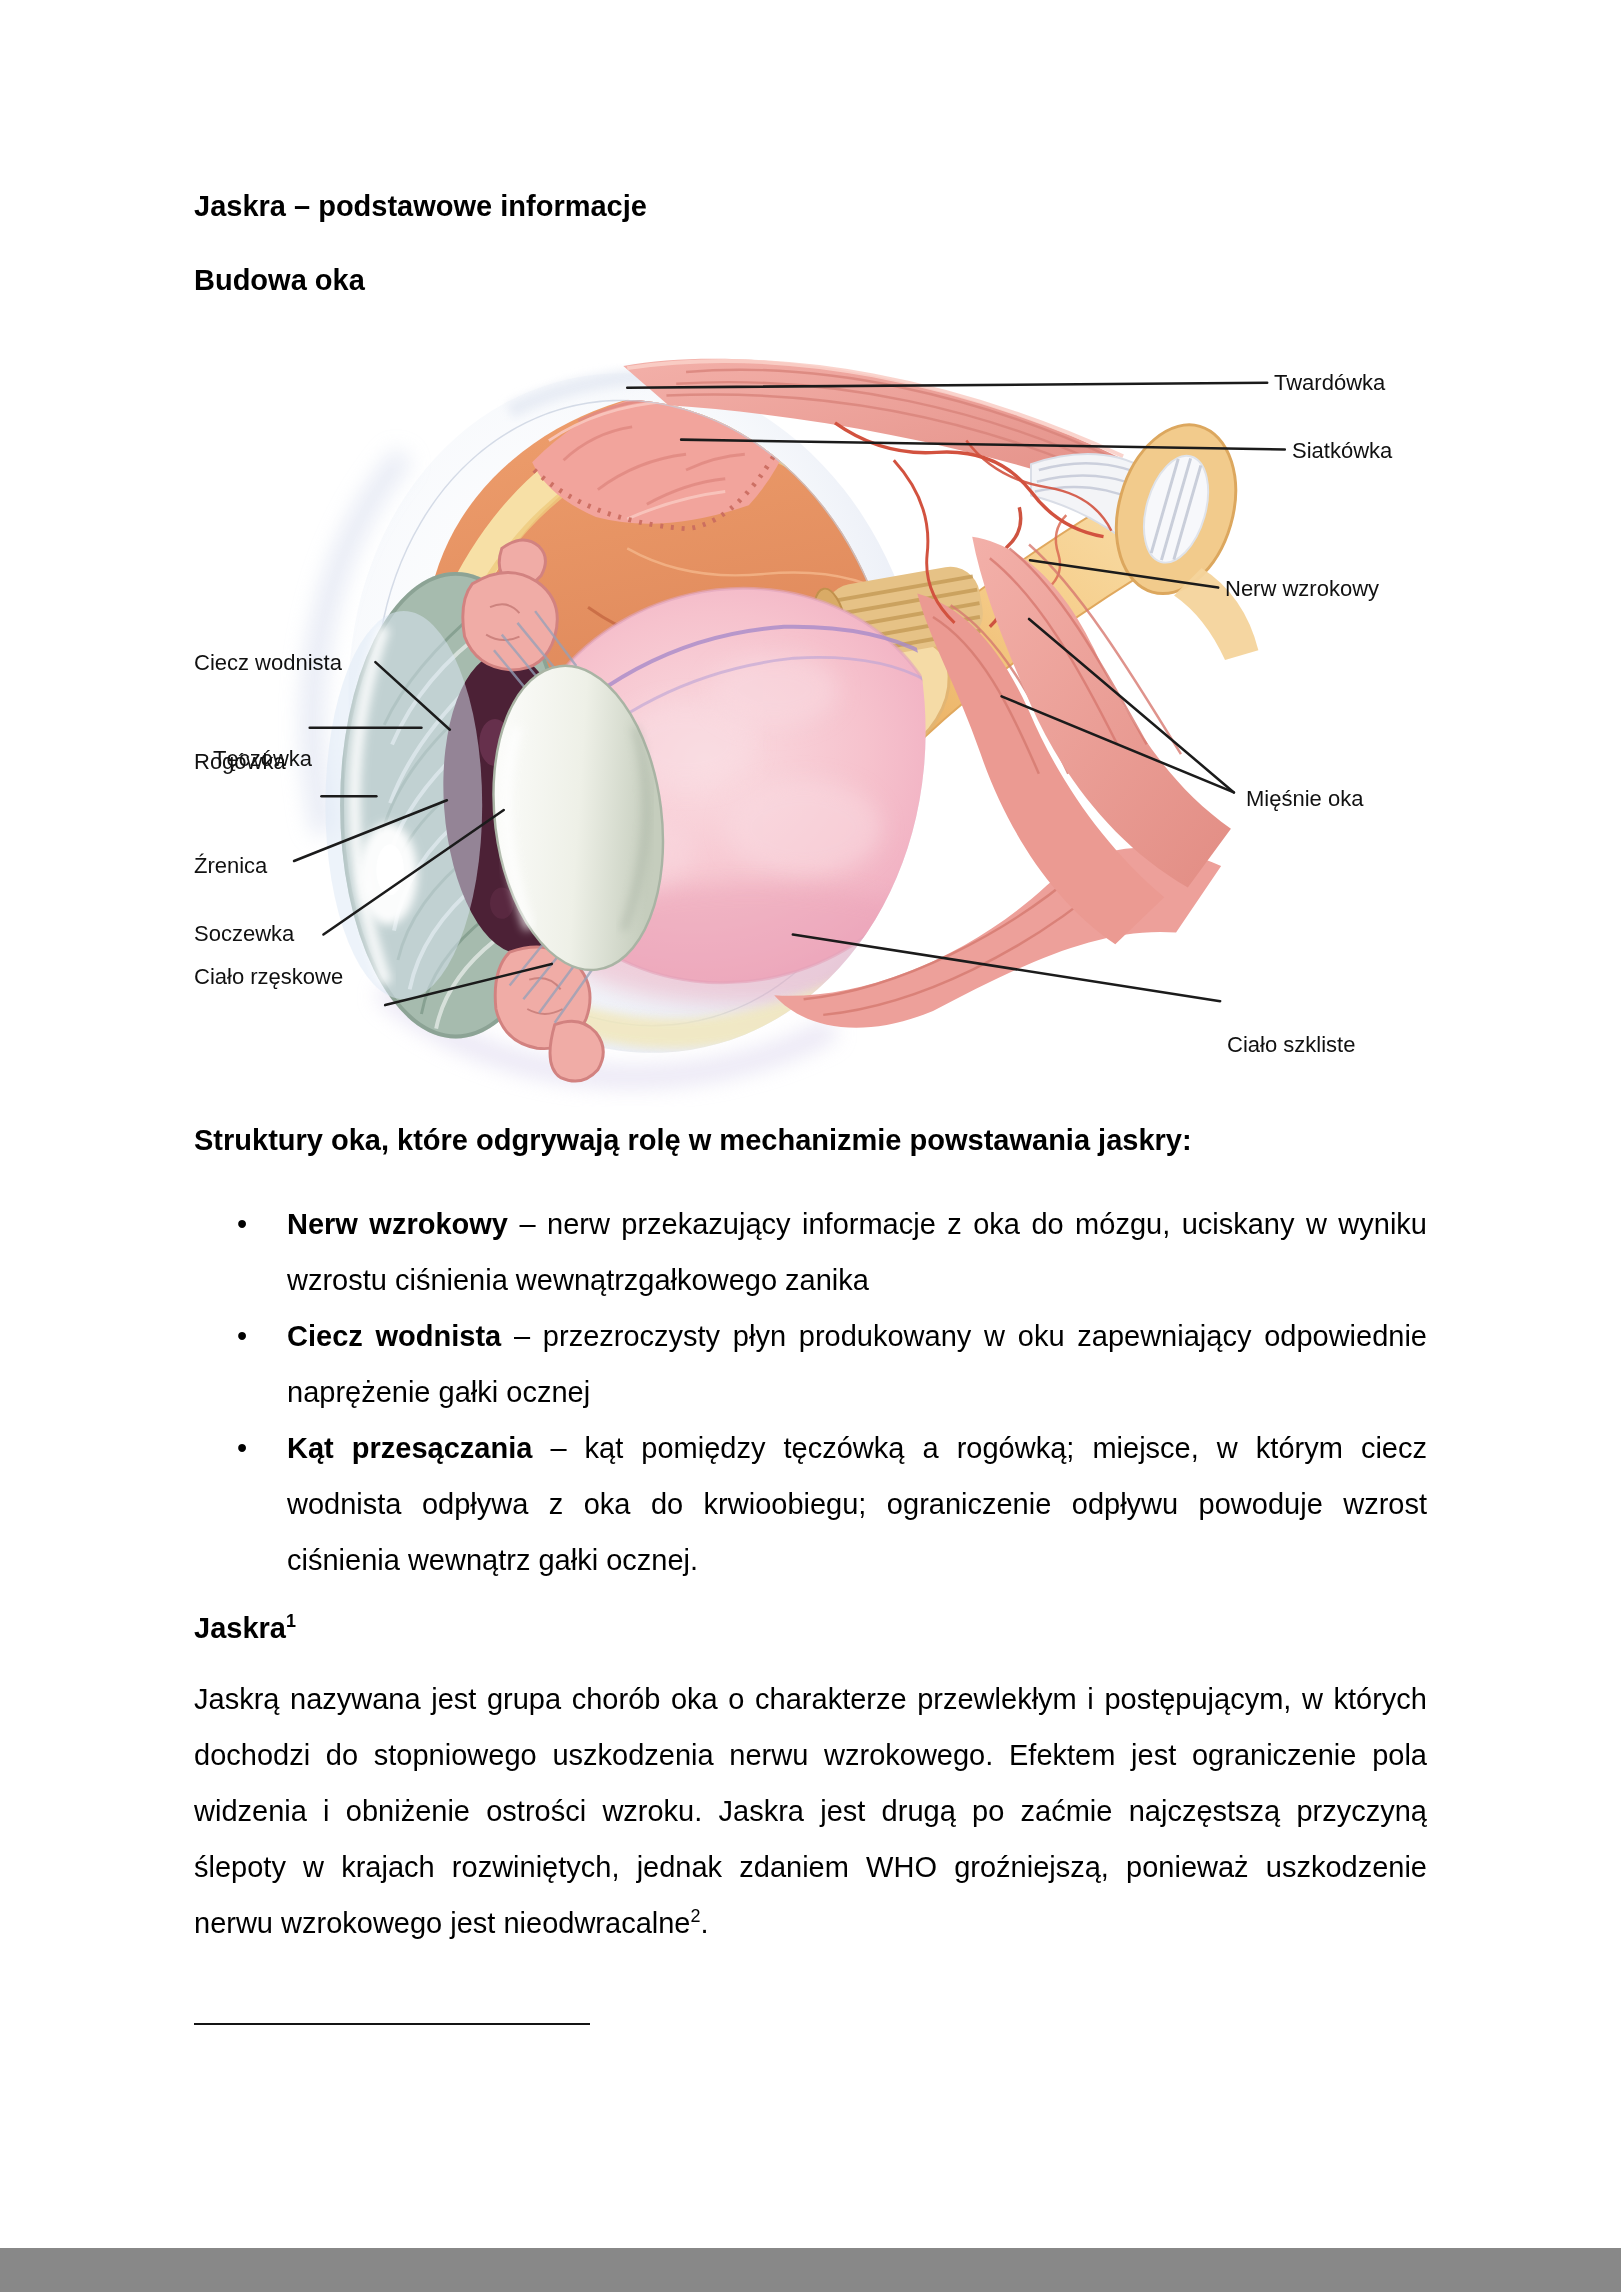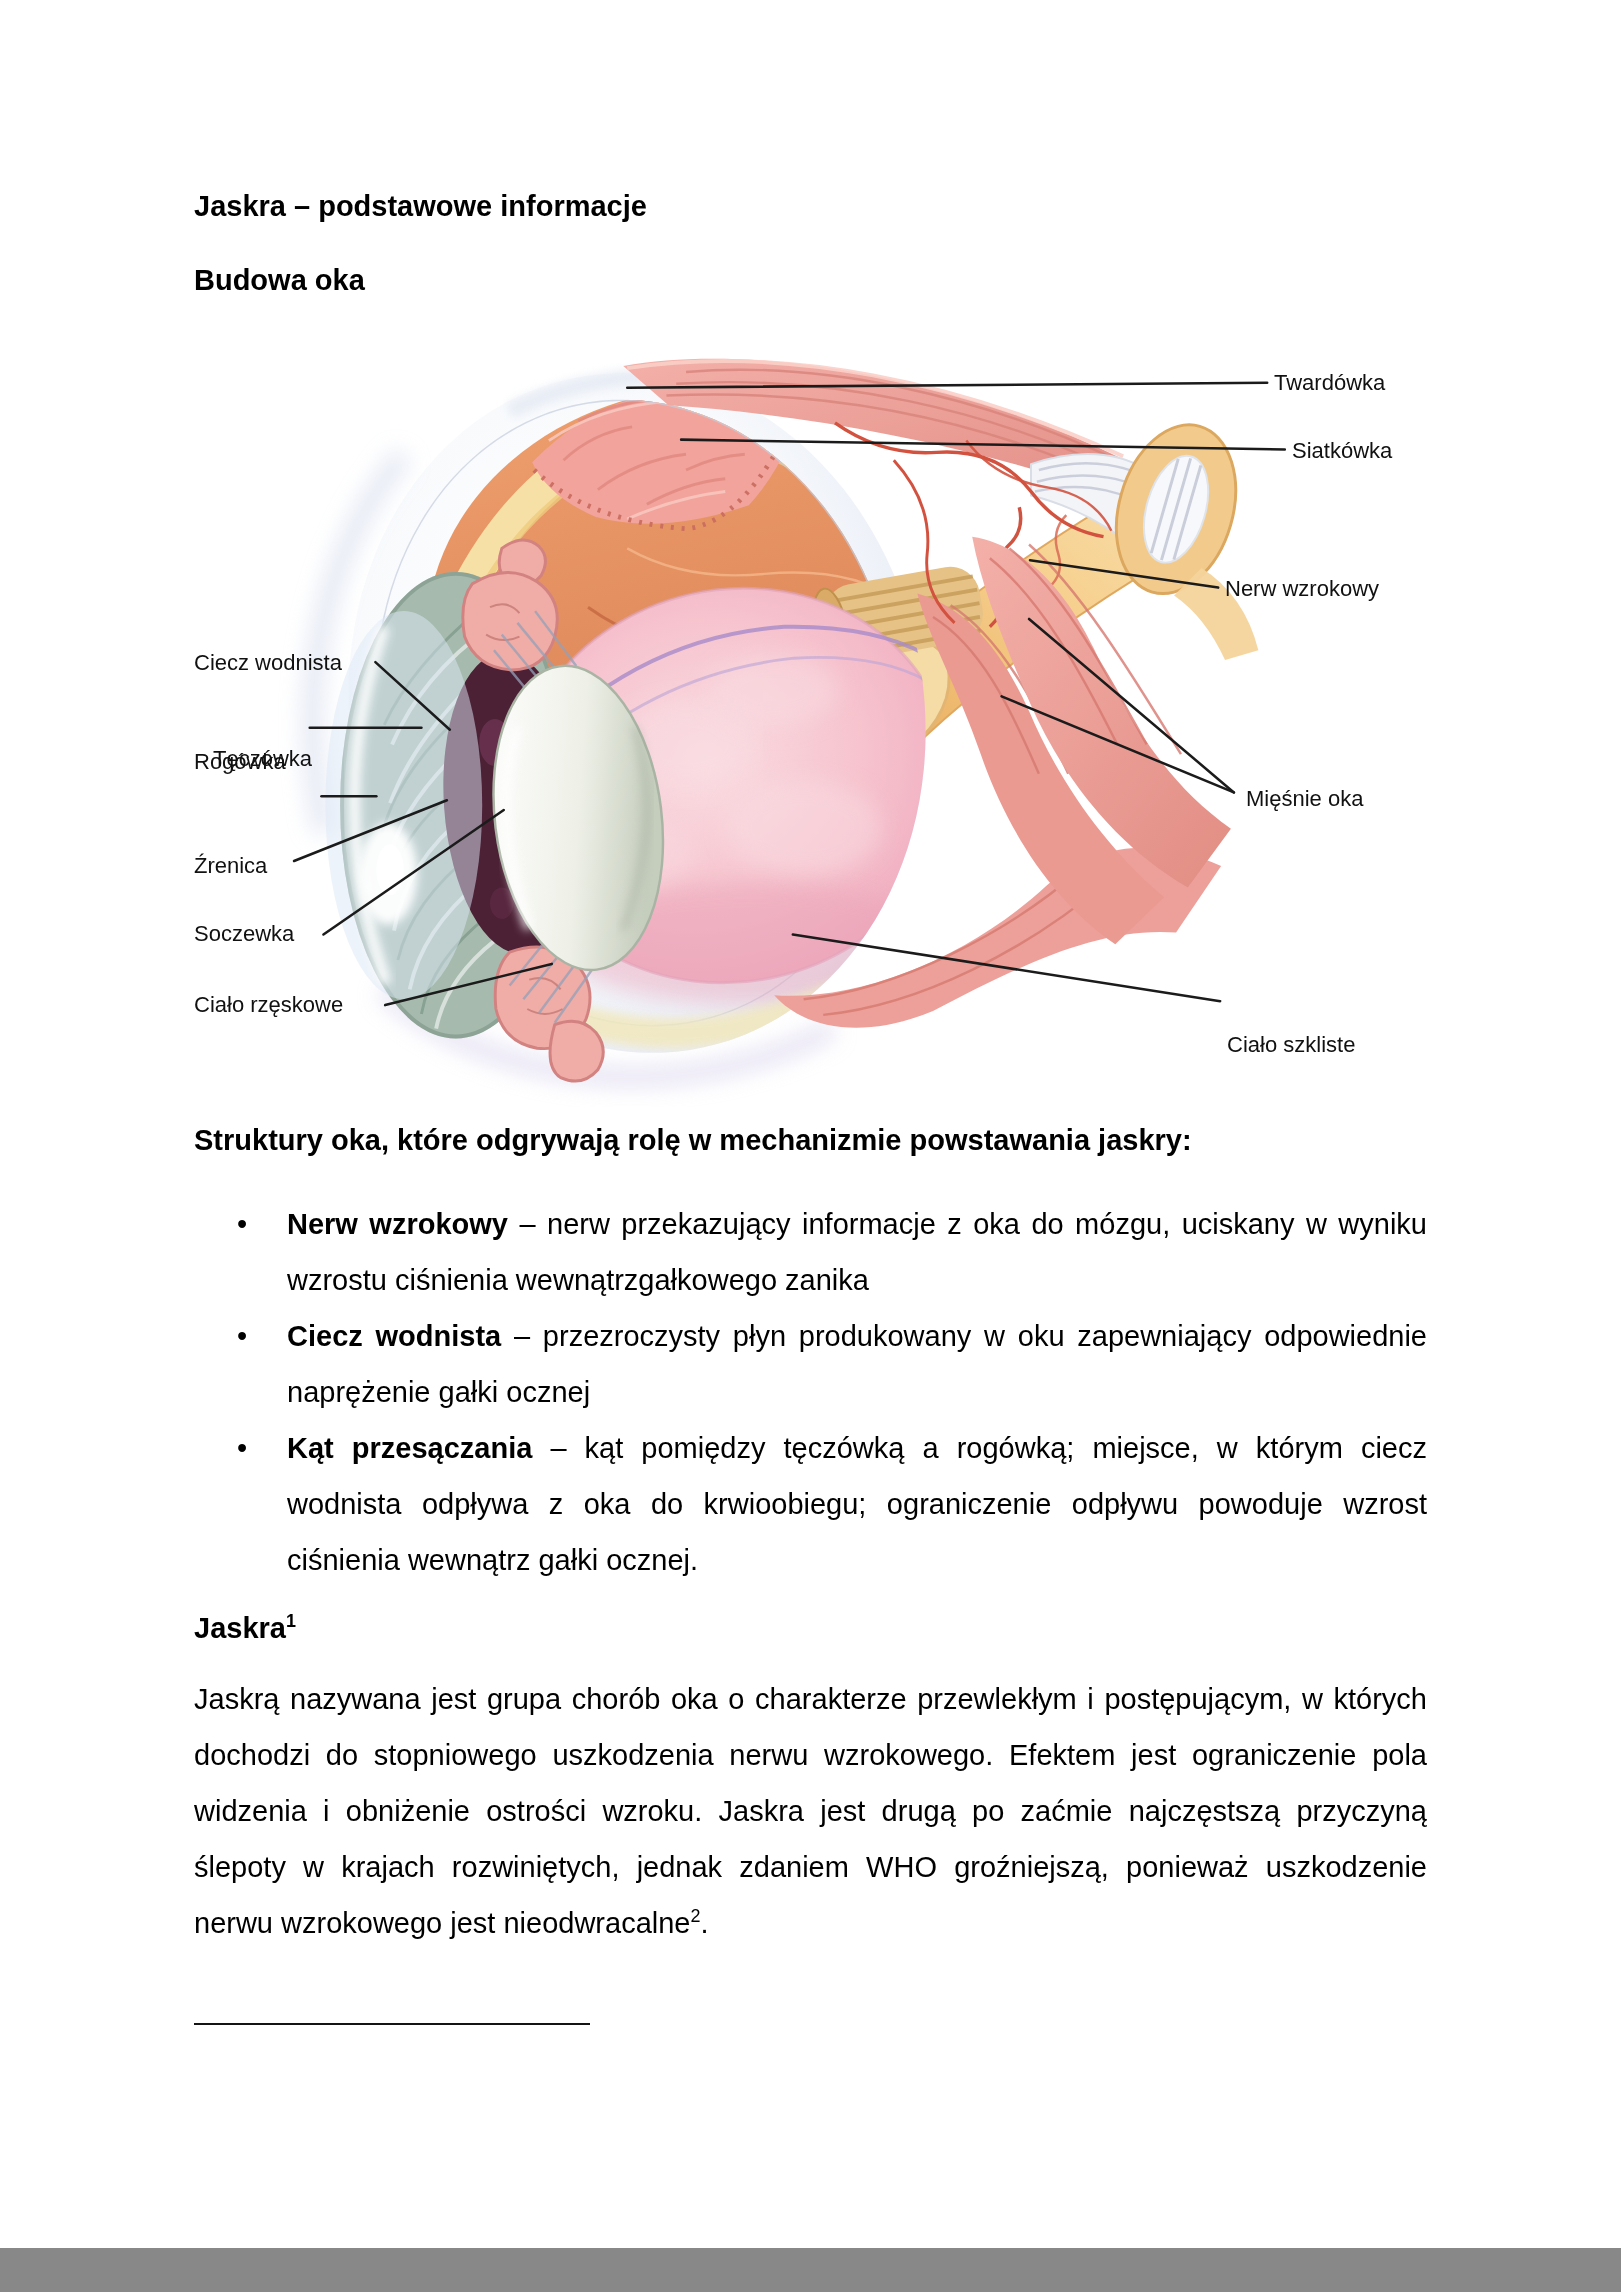--- a/index.html
+++ b/index.html
@@ -226,21 +226,21 @@
       <line x1="1022" y1="711" x2="1259" y2="809"></line>
       <line x1="809" y1="954" x2="1245" y2="1022"></line>
     </g>
   </svg>
 
   <div class="abs dlabel" style="left:194px; top:646px;">Ciecz wodnista</div>
   <div class="abs dlabel" style="left:194px; top:745px;">Rogówka</div>
   <div class="abs dlabel" style="left:194px; top:742px;margin-left:19px;">Tęczówka</div>
   <div class="abs dlabel" style="left:194px; top:849px;">Źrenica</div>
   <div class="abs dlabel" style="left:194px; top:917px;">Soczewka</div>
-  <div class="abs dlabel" style="left:194px; top:988px;">Ciało rzęskowe</div>
+  <div class="abs dlabel" style="left:194px; top:960px;">Ciało rzęskowe</div>
   <div class="abs dlabel" style="left:1274px; top:366px;">Twardówka</div>
   <div class="abs dlabel" style="left:1292px; top:434px;">Siatkówka</div>
   <div class="abs dlabel" style="left:1225px; top:572px;">Nerw wzrokowy</div>
   <div class="abs dlabel" style="left:1246px; top:782px;text-align:center;">Mięśnie oka</div>
   <div class="abs dlabel" style="left:1227px; top:988px;margin-top:40px;">Ciało szkliste</div>
 
   <div class="abs h" style="left:194px; top:1123px;">Struktury oka, które odgrywają rolę w mechanizmie powstawania jaskry:</div>
 
   <div class="abs bullets bodytext">
     <div class="bullet">

